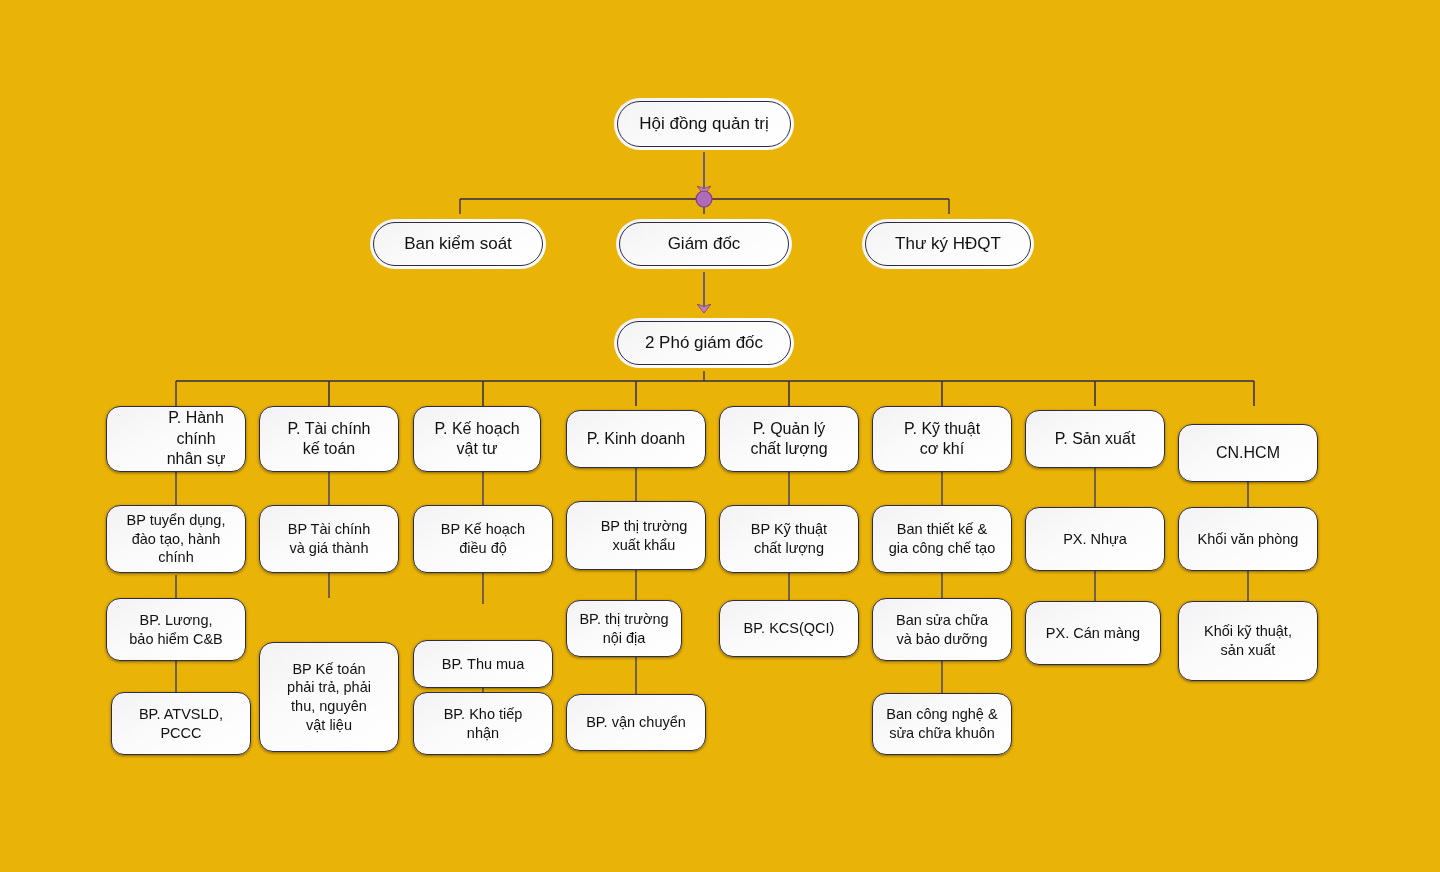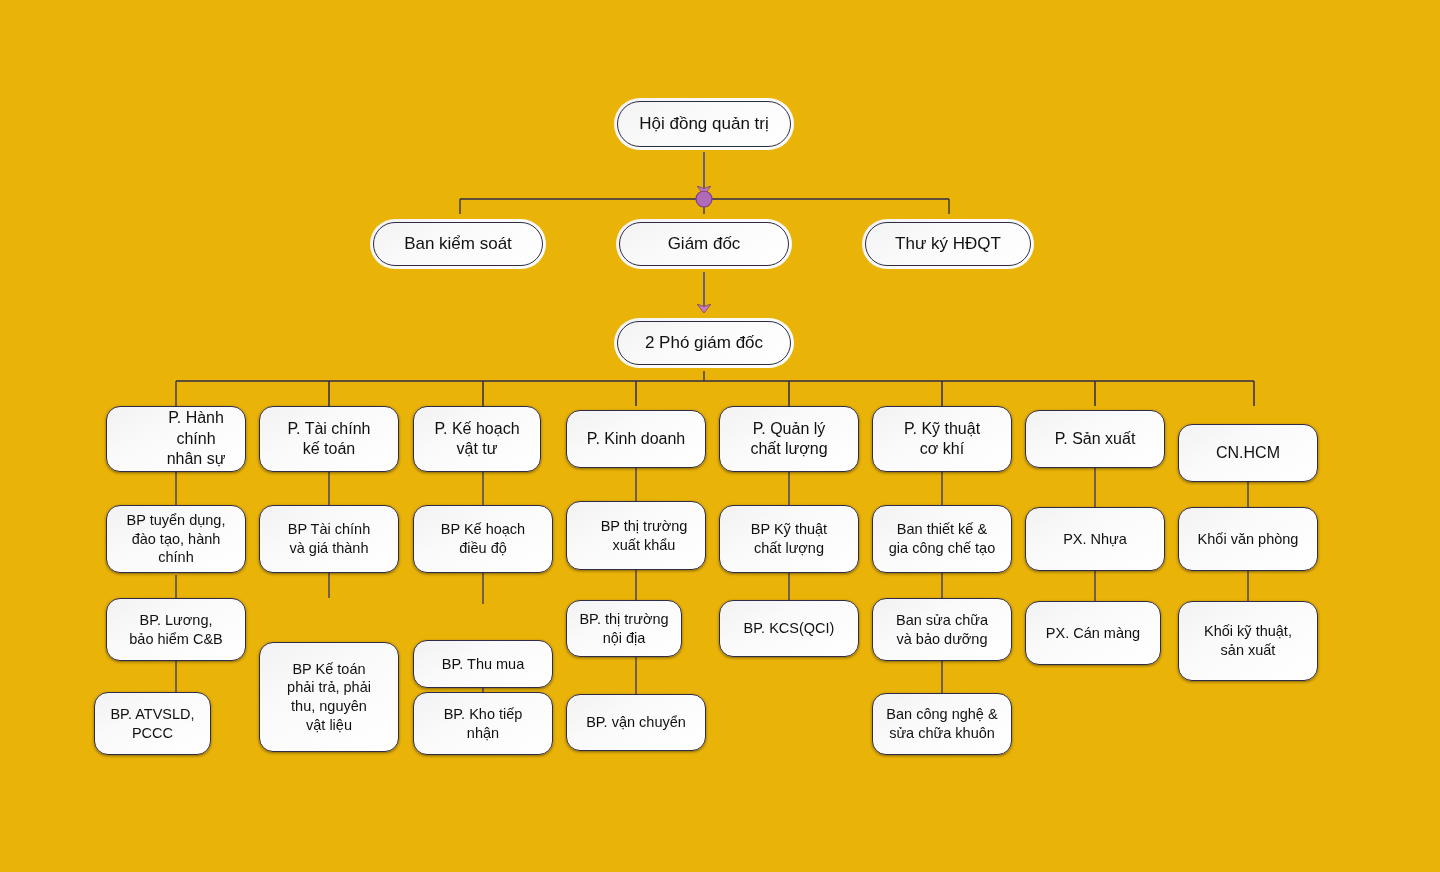--- a/index.html
+++ b/index.html
@@ -178,21 +178,21 @@
   <div class="node box dept" style="left:1178px;top:424px;width:140px;height:58px;">
     <span>CN.HCM</span>
     </div>
 
   <div class="node box sub" style="left:106px;top:505px;width:140px;height:68px;">
     <span>BP tuyển dụng,<br>đào tạo, hành<br>chính</span>
     </div>
   <div class="node box sub" style="left:106px;top:598px;width:140px;height:63px;">
     <span>BP. Lương,<br>bảo hiểm C&amp;B</span>
     </div>
-  <div class="node box sub" style="left:94px;top:692px;width:117px;height:63px;">
+  <div class="node box sub" style="left:111px;top:692px;width:140px;height:63px;border-radius:13px;">
     <span>BP. ATVSLD,<br>PCCC</span>
     </div>
 
   <div class="node box sub" style="left:259px;top:505px;width:140px;height:68px;">
     <span>BP Tài chính<br>và giá thành</span>
     </div>
   <div class="node box sub" style="left:259px;top:598px;width:140px;height:110px;margin-top:44px;">
     <span>BP Kế toán<br>phải trả, phải<br>thu, nguyên<br>vật liệu</span>
     </div>
 

